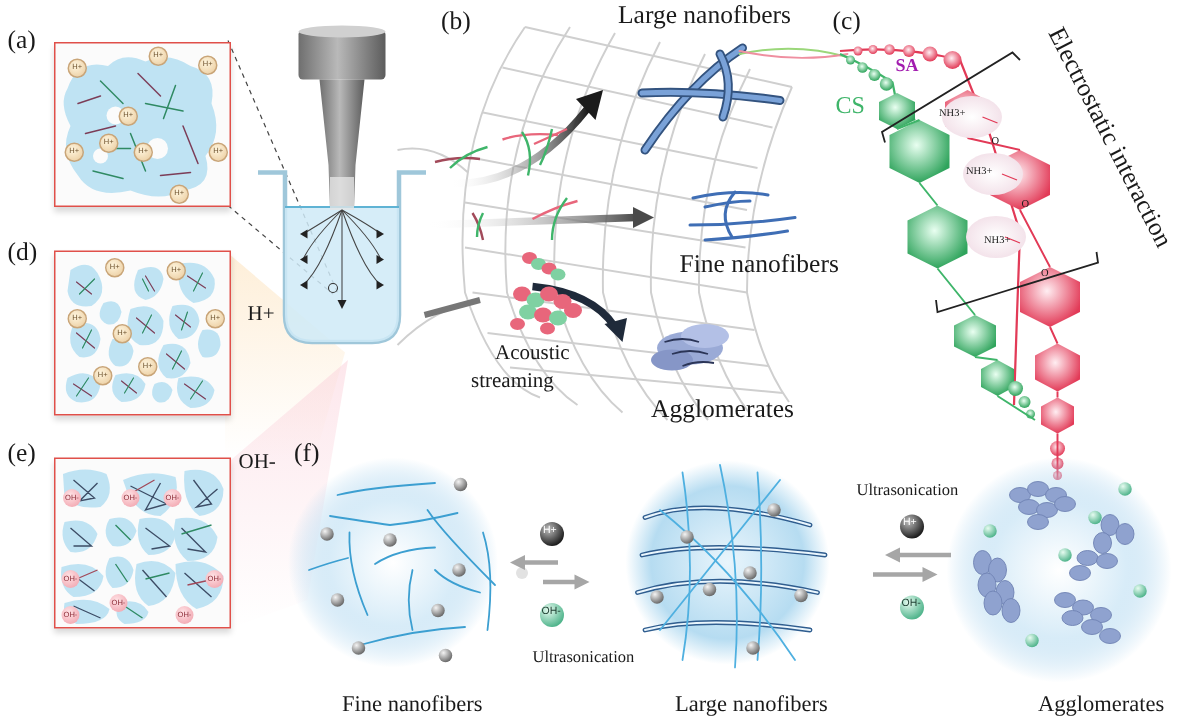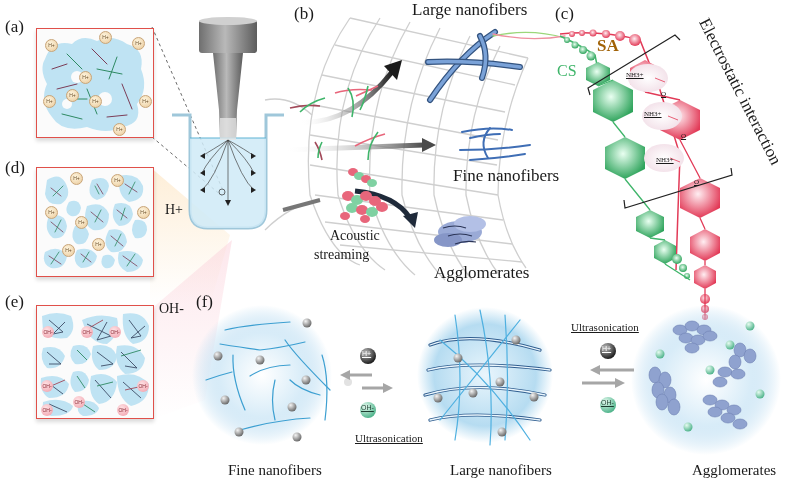--- a/index.html
+++ b/index.html
@@ -2,21 +2,21 @@
 <html><head>
 <meta charset="utf-8">
 <style>
   html, body { margin:0; padding:0; background:#ffffff; }
   body { width:799px; height:485px; position:relative; overflow:hidden;
          font-family:"Liberation Serif", "DejaVu Serif", serif; color:#1a1a1a; }
   .abs { position:absolute; }
   .plabel { font-size:17px; }
   .lbl { font-size:17px; white-space:nowrap; }
   .lbl-sm { font-size:14px; white-space:nowrap; }
-  .lbl-xs { font-size:11px; white-space:nowrap;text-decoration:underline; }
+  .lbl-xs { font-size:11px; white-space:nowrap; }
   svg { position:absolute; left:0; top:0; }
   .inset { position:absolute; border:1.5px solid #e0504a; background:#fbfbfb;
            box-shadow: 0 3px 4px rgba(0,0,0,0.15); overflow:hidden; }
   .ion-h { position:absolute; width:11px; height:11px; border-radius:50%;
            background:radial-gradient(circle at 40% 35%, #fff6df, #e9c99a);
            border:0.6px solid #c9a578; font-size:5px; line-height:11px; text-align:center;
            font-family:"Liberation Sans", sans-serif; color:#6b4f2a; }
   .ion-oh { position:absolute; width:12px; height:12px; border-radius:50%;
            background:radial-gradient(circle at 40% 35%, #ffe3e6, #ef9aa5);
            font-size:5px; line-height:12px; text-align:center;
@@ -483,21 +483,21 @@
 
 <span class="abs lbl-sm" style="left:165px;top:202px">H+</span>
 <span class="abs lbl-sm" style="left:159px;top:301px">OH-</span>
 
 <span class="abs lbl" style="left:412px;top:0px">Large nanofibers</span>
 <span class="abs lbl" style="left:453px;top:166px">Fine nanofibers</span>
 <span class="abs lbl" style="left:434px;top:263px">Agglomerates</span>
 <span class="abs lbl-sm" style="left:330px;top:228px">Acoustic</span>
 <span class="abs lbl-sm" style="left:314px;top:247px">streaming</span>
 
-<span class="abs" style="left:597px;top:36px;font-size:17px;font-weight:bold;color:#a16207">SA</span>
+<span class="abs" style="left:597px;top:36px;font-size:12px;font-weight:bold;color:#a21caf">SA</span>
 <span class="abs" style="left:557px;top:62px;font-size:16px;font-weight:normal;color:#3fb56a">CS</span>
 <span class="abs lbl-xs" style="left:626px;top:71px;font-size:7px">NH3+</span>
 <span class="abs lbl-xs" style="left:644px;top:110px;font-size:7px">NH3+</span>
 <span class="abs lbl-xs" style="left:656px;top:156px;font-size:7px">NH3+</span>
 <span class="abs lbl-xs" style="left:661px;top:90px;font-size:7px">O</span>
 <span class="abs lbl-xs" style="left:681px;top:132px;font-size:7px">O</span>
 <span class="abs lbl-xs" style="left:694px;top:178px;font-size:7px">O</span>
 <span class="abs lbl rot" style="left:712px;top:15px;font-size:17px">Electrostatic interaction</span>
 
 <span class="abs lbl-xs" style="left:362px;top:350px;color:#fff;font-family:'Liberation Sans',sans-serif;font-size:7px">H+</span>

